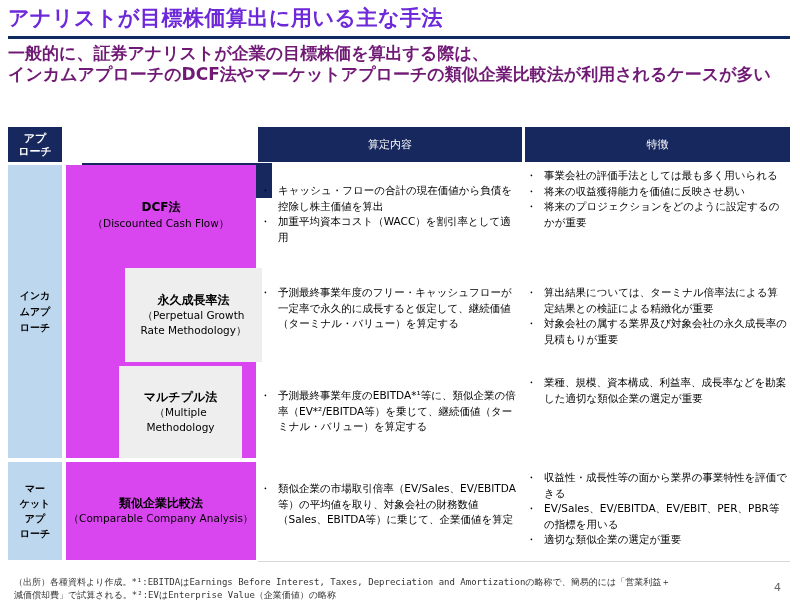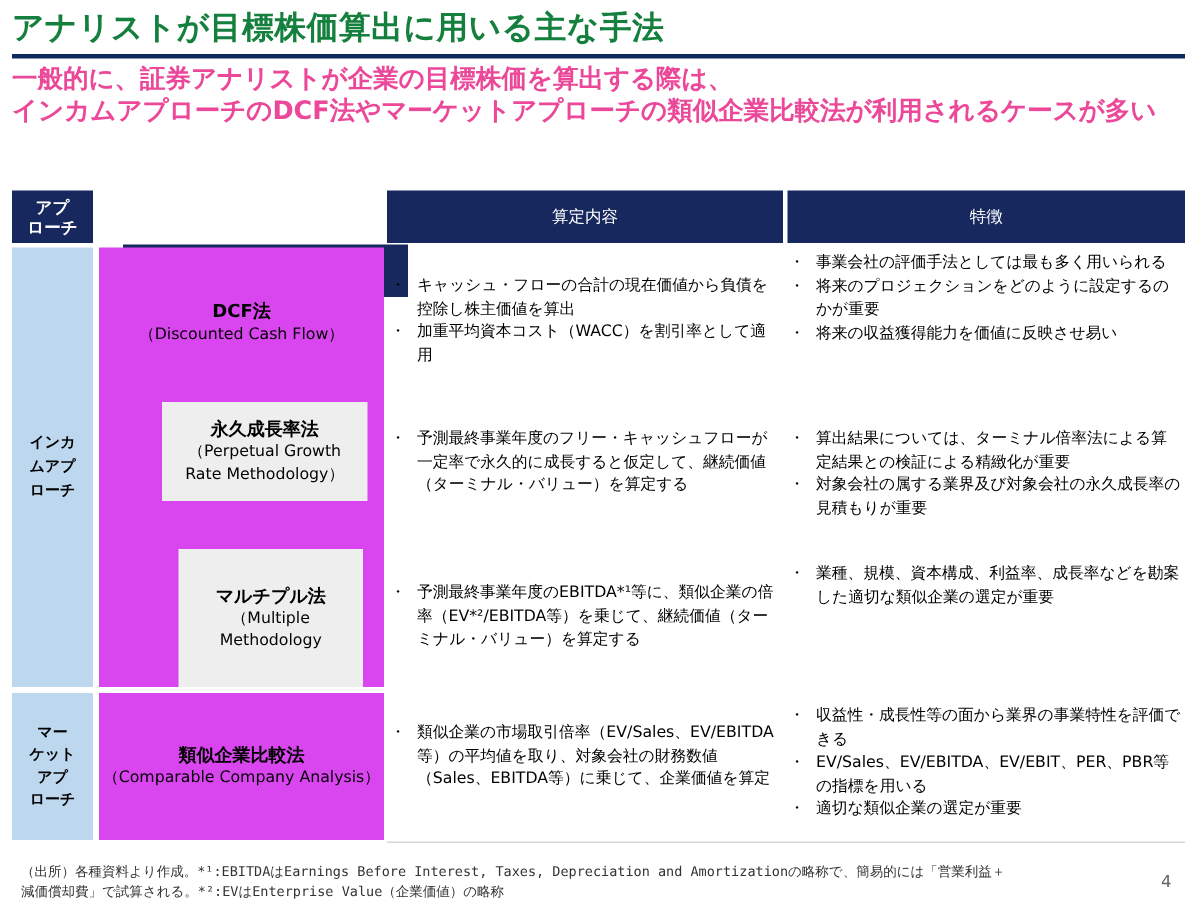--- a/index.html
+++ b/index.html
@@ -3,27 +3,27 @@
 <meta charset="utf-8">
 <style>
   * { box-sizing: border-box; margin: 0; padding: 0; }
   body {
     width: 800px; height: 607px; background: #ffffff; position: relative;
     font-family: "DejaVu Sans", "Liberation Sans", sans-serif; color: #000;
     overflow: hidden;
   }
   .title {
     position: absolute; left: 8px; top: 4px; font-size: 21px; font-weight: bold;
-    color: #15803d; letter-spacing: 0.5px; white-space: nowrap;
+    color: #6d28d9; letter-spacing: 0.5px; white-space: nowrap;
   }
   .title-rule {
     position: absolute; left: 8px; top: 36px; width: 782px; height: 3px; background: #0f2a5e;
   }
   .subtitle {
-    position: absolute; left: 8px; top: 43px; font-size: 17px; font-weight: bold; color: #ec4899;
+    position: absolute; left: 8px; top: 43px; font-size: 17px; font-weight: bold; color: #701a75;
     line-height: 21px; white-space: nowrap;
   }
   .hdr {
     position: absolute; top: 127px; height: 35px; background: #17285e; color: #fff;
     display: flex; align-items: center; justify-content: center; text-align: center;
     font-size: 11px;
   }
   .hdr.approach { font-weight: bold; font-size: 11px; line-height: 13px; }
   .cell { position: absolute; display: flex; align-items: center; justify-content: center; text-align: center; }
   .approach-cell { background: #bdd7ee; font-weight: bold; font-size: 10px; line-height: 16px; }
@@ -68,21 +68,21 @@
   </div>
 </div>
 
 <div class="method-cell" style="position:absolute;left:66px;top:165px;width:190px;height:293px;"></div>
 <div class="cell" style="left:66px;top:165px;width:190px;height:100px;">
   <div style="font-size:10.5px;line-height:16px;">
     <div class="method-name">DCF法</div>
     <div>（Discounted Cash Flow）</div>
   </div>
 </div>
-<div class="cell method-sub" style="left:108px;top:268px;width:137px;height:66px;">
+<div class="cell method-sub" style="left:125px;top:268px;width:137px;height:94px;">
   <div>
     <div class="method-name">永久成長率法</div>
     <div>（Perpetual Growth</div>
     <div>Rate Methodology）</div>
   </div>
 </div>
 <div class="cell method-sub" style="left:119px;top:366px;width:123px;height:92px;">
   <div>
     <div class="method-name">マルチプル法</div>
     <div>（Multiple Methodology</div>
@@ -113,22 +113,22 @@
 </ul>
 <ul class="bullets" style="left:262px;top:388px;width:258px;">
   <li>予測最終事業年度のEBITDA*¹等に、類似企業の倍率（EV*²/EBITDA等）を乗じて、継続価値（ターミナル・バリュー）を算定する</li>
 </ul>
 <ul class="bullets" style="left:262px;top:481px;width:258px;">
   <li>類似企業の市場取引倍率（EV/Sales、EV/EBITDA等）の平均値を取り、対象会社の財務数値（Sales、EBITDA等）に乗じて、企業価値を算定</li>
 </ul>
 
 <ul class="bullets" style="left:528px;top:168px;width:260px;">
   <li>事業会社の評価手法としては最も多く用いられる</li>
+  <li>将来の収益獲得能力を価値に反映させ易い</li>
   <li>将来のプロジェクションをどのように設定するのかが重要</li>
-  <li>将来の収益獲得能力を価値に反映させ易い</li>
 </ul>
 <ul class="bullets" style="left:528px;top:285px;width:260px;">
   <li>算出結果については、ターミナル倍率法による算定結果との検証による精緻化が重要</li>
   <li>対象会社の属する業界及び対象会社の永久成長率の見積もりが重要</li>
 </ul>
 <ul class="bullets" style="left:528px;top:375px;width:260px;">
   <li>業種、規模、資本構成、利益率、成長率などを勘案した適切な類似企業の選定が重要</li>
 </ul>
 <ul class="bullets" style="left:528px;top:470px;width:260px;">
   <li>収益性・成長性等の面から業界の事業特性を評価できる</li>

